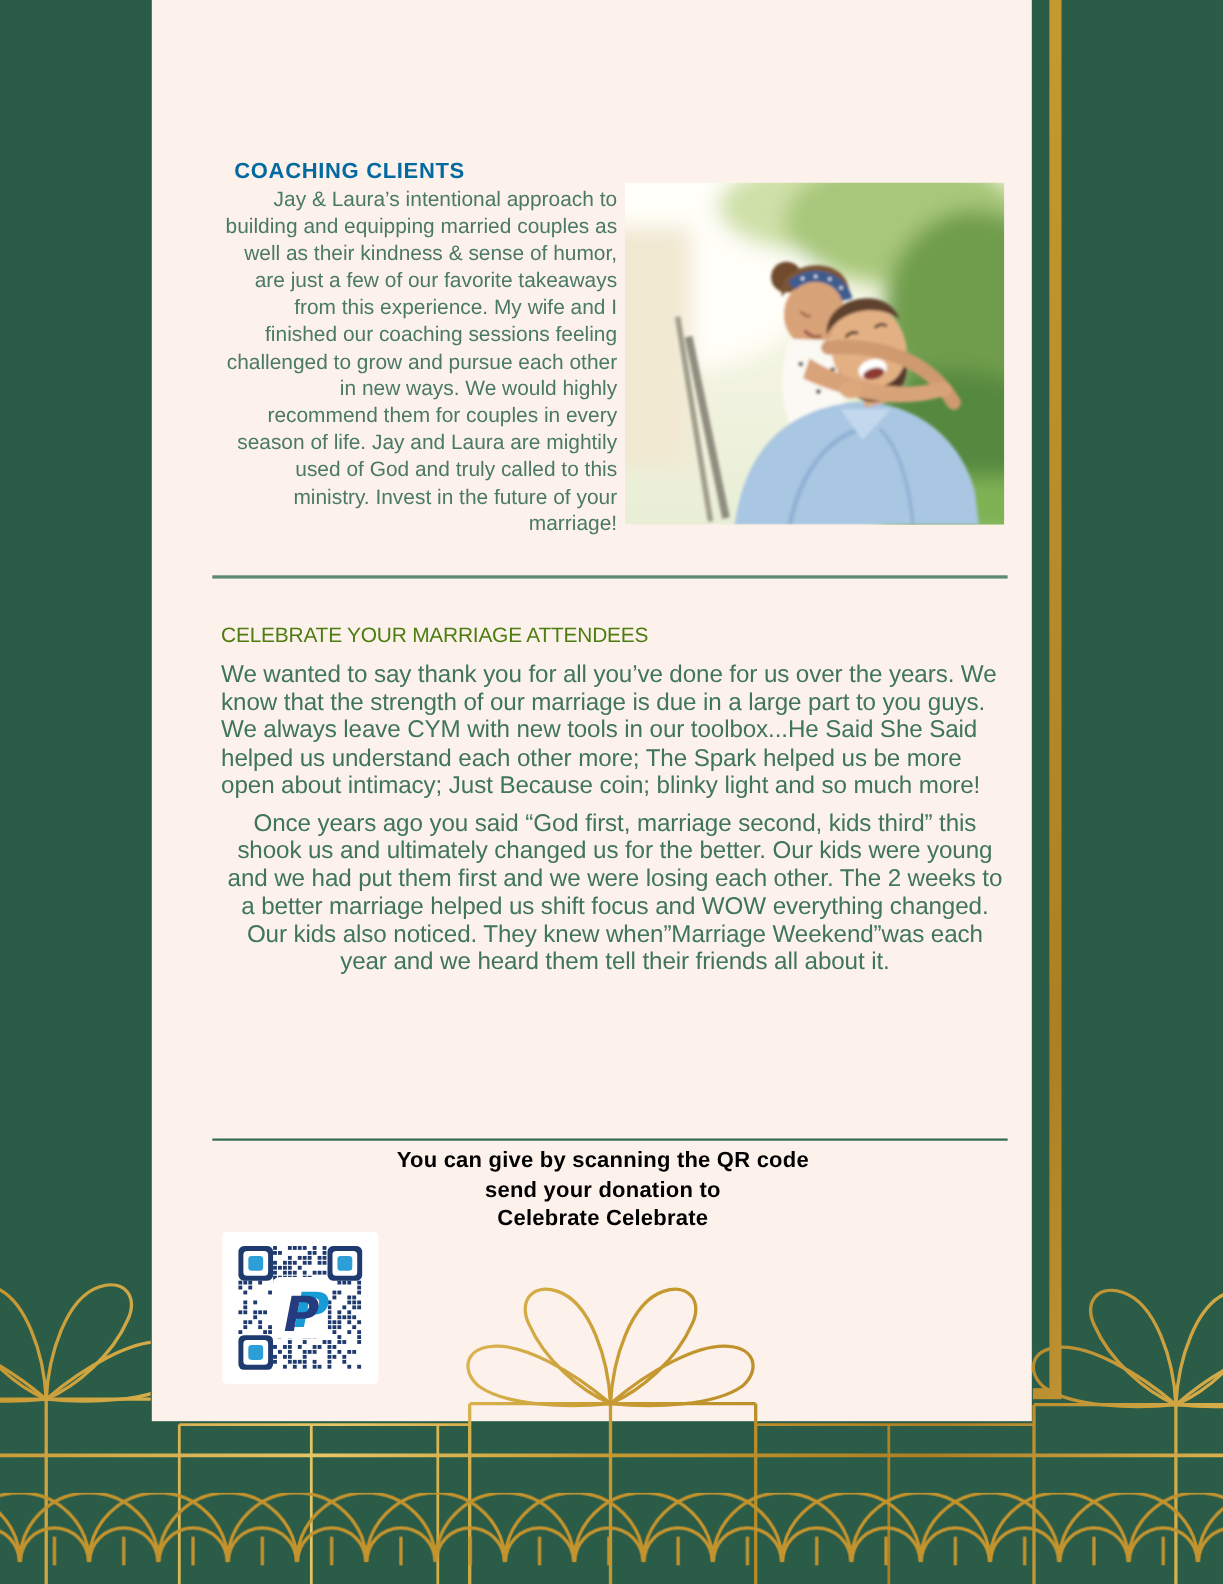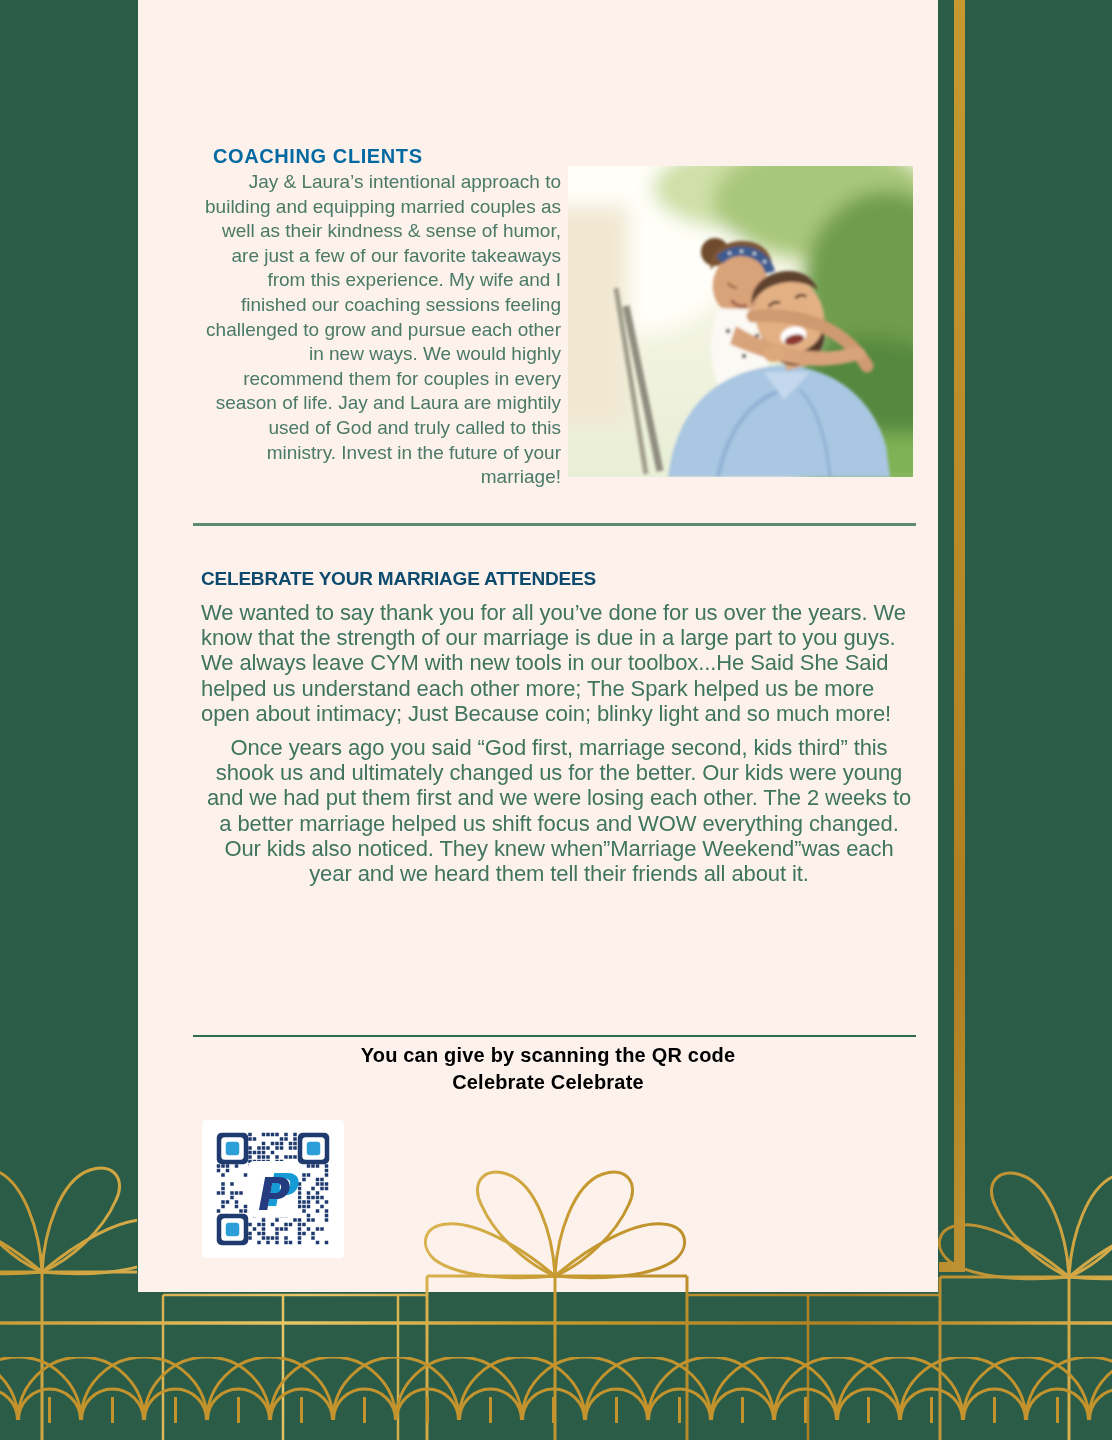--- a/index.html
+++ b/index.html
@@ -8,22 +8,22 @@
   #page{position:absolute;inset:0;width:1112px;height:1440px;}
 
   .card{position:absolute;left:138px;top:0;width:800px;height:1292px;background:#fdf1ec;z-index:1;}
 
   .h1{position:absolute;left:75px;top:124px;font-size:20px;font-weight:800;letter-spacing:.6px;
       color:#0369a1;margin-top:21px;}
   .p1{position:absolute;left:67px;top:170px;width:356px;font-size:19px;line-height:24.6px;
       color:#4a7a65;text-align:right;}
   .photo{position:absolute;left:430px;top:166px;width:345px;height:311px;overflow:hidden;}
   .divider1{position:absolute;left:55px;top:523px;width:723px;height:3px;background:#5d8a71;}
-  .h2{position:absolute;left:63px;top:568px;font-size:19px;font-weight:700;letter-spacing:-.2px;
-      color:#0c4a6e;}
+  .h2{position:absolute;left:63px;top:568px;font-size:19px;font-weight:400;letter-spacing:-.2px;
+      color:#4d7c0f;}
   .p2{position:absolute;left:63px;width:716px;font-size:22px;line-height:25.2px;color:#3f745d;
       letter-spacing:-.1px;}
   .pA{top:600px;} .pB{top:735px;text-align:center;} .pC{top:927px;}
   .divider2{position:absolute;left:55px;top:1035px;width:723px;height:2px;background:#2f6b4f;}
 
   .donation{position:absolute;left:60px;top:1042px;width:700px;text-align:center;color:#000000;}
   .donation div{font-size:20px;font-weight:800;line-height:26.5px;letter-spacing:.2px;}
 
   .qr{position:absolute;left:64px;top:1120px;width:142px;height:138px;background:#fff;
       border-radius:4px;}
@@ -117,20 +117,21 @@
     <div class="divider1"></div>
 
     <div class="h2">CELEBRATE YOUR  MARRIAGE ATTENDEES</div>
     <div class="p2 pA">We wanted to say thank you for all you’ve done for us over the years. We know that the strength of our marriage is due in a large part to you guys. We always leave CYM with new tools in our toolbox...He Said She Said helped us understand each other more; The Spark helped us be more open about intimacy; Just Because coin; blinky light and so much more!</div>
     <div class="p2 pB">Once years ago you said “God first, marriage second, kids third” this shook us and ultimately changed us for the better. Our kids were young and we had put them first and we were losing each other. The 2 weeks to a better marriage helped us shift focus and WOW everything changed. Our kids also noticed. They knew when”Marriage Weekend”was each year and we heard them tell their friends all about it.</div>
 
     <div class="divider2"></div>
 
     <div class="donation">
       <div>You can give by scanning the QR code</div>
+      <div>send your donation to</div>
       <div>Celebrate Celebrate</div>
     </div>
 
     <div class="qr" id="qr-box">
         <svg width="142" height="138" viewBox="0 0 142 138">
           <rect x="14.75" y="12.75" width="31.5" height="31.5" rx="5" fill="#1f3a6e"></rect>
           <rect x="19.25" y="17.25" width="22.5" height="22.5" rx="3.5" fill="#fff"></rect>
           <rect x="23.75" y="21.75" width="13.5" height="13.5" rx="3" fill="#2d9fd8"></rect>
           <rect x="95.75" y="12.75" width="31.5" height="31.5" rx="5" fill="#1f3a6e"></rect>
           <rect x="100.25" y="17.25" width="22.5" height="22.5" rx="3.5" fill="#fff"></rect>

